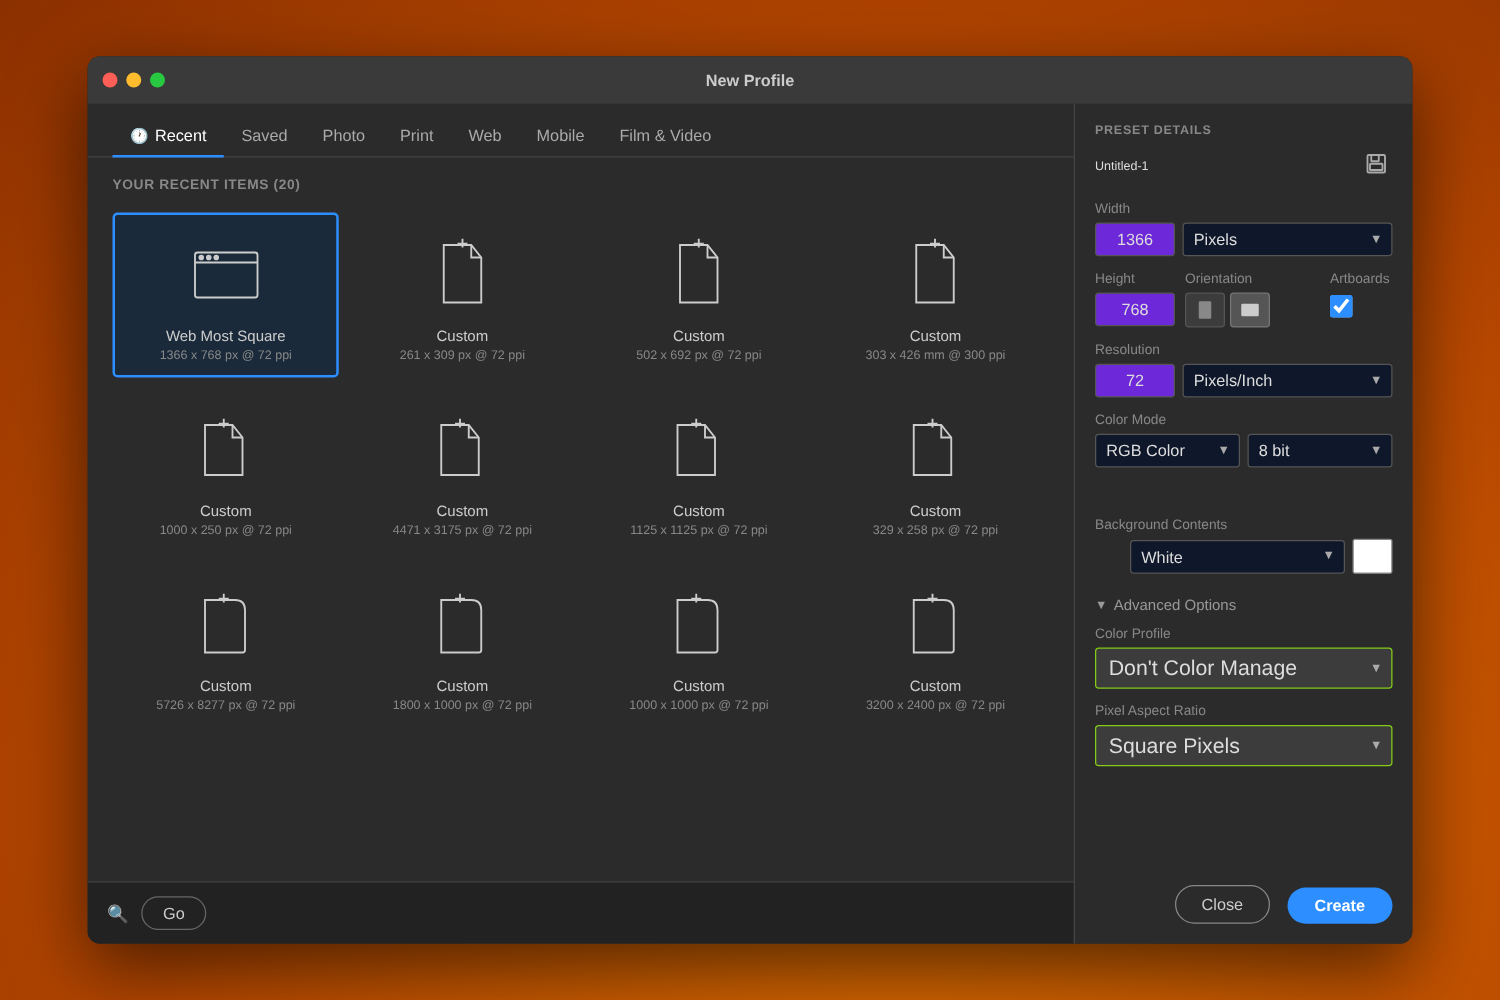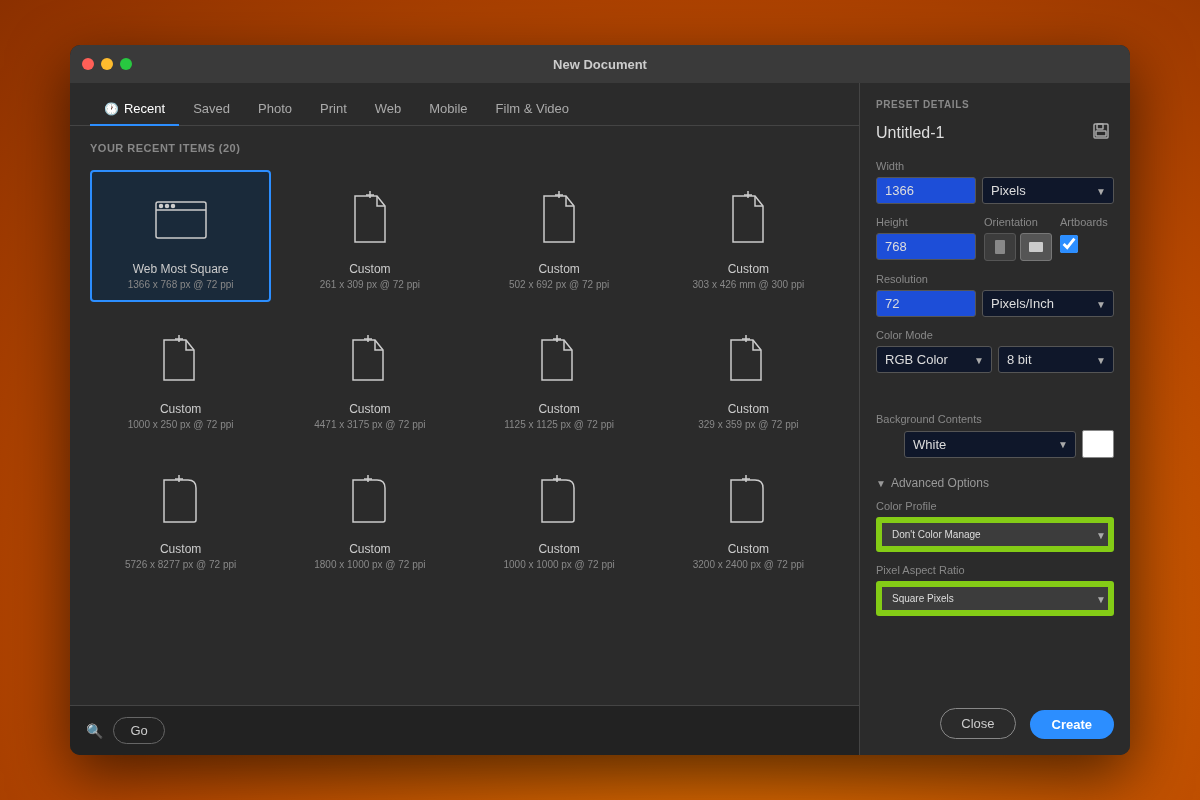--- a/index.html
+++ b/index.html
@@ -199,21 +199,21 @@
       margin-bottom: 10px;
     }
     .preset-name-row {
       display: flex;
       align-items: center;
       justify-content: space-between;
       margin-bottom: 14px;
     }
     .preset-name-field {
       color: #ddd;
-      font-size: 16px;
+      font-size: 10px;
       font-weight: 500;
     }
     .save-icon-btn {
       background: transparent;
       border: none;
       color: #aaa;
       cursor: pointer;
       font-size: 16px;
       padding: 2px 4px;
     }
@@ -223,28 +223,29 @@
     .field-label {
       color: #888;
       font-size: 11px;
       margin-bottom: 5px;
     }
     .field-input-row {
       display: flex;
       gap: 6px;
     }
     .field-input {
-      background: #1d4ed8;
+      background: #6d28d9;
       border: 1px solid #555;
       border-radius: 3px;
       color: #ddd;
       font-size: 13px;
       padding: 5px 8px;
-      width: 100px;
+      width: 64px;
       outline: none;
+      text-align: center;
     }
     .field-select {
       background: #0f172a;
       border: 1px solid #555;
       border-radius: 3px;
       color: #ddd;
       font-size: 13px;
       padding: 5px 8px;
       flex: 1;
       outline: none;
@@ -333,24 +334,24 @@
     .full-select-row {
       margin-bottom: 12px;
     }
     .full-select-wrap {
       position: relative;
       display: flex;
     }
     .full-select-wrap select {
       width: 100%;
       background: #3c3c3c;
-      border: 6px solid #84cc16;
+      border: 1px solid #84cc16;
       border-radius: 3px;
       color: #ddd;
-      font-size: 10px;
+      font-size: 17px;
       padding: 6px 28px 6px 10px;
       outline: none;
       appearance: none;
       -webkit-appearance: none;
       cursor: pointer;
     }
     .full-select-wrap .select-arrow {
       position: absolute;
       right: 8px;
       top: 50%;
@@ -395,21 +396,21 @@
 <body>
 
 <div class="window">
 
   <div class="titlebar">
     <div class="traffic-lights">
       <div class="traffic-light tl-red"></div>
       <div class="traffic-light tl-yellow"></div>
       <div class="traffic-light tl-green"></div>
     </div>
-    <span class="titlebar-title">New Document</span>
+    <span class="titlebar-title">New Profile</span>
   </div>
 
   <div class="content">
 
     <div class="left-panel">
 
       <div class="tabs">
         <div class="tab active">
           <span class="tab-icon">🕐</span>
           <span>Recent</span>
@@ -534,21 +535,21 @@
           <div class="preset-item">
             <div class="preset-icon">
               <svg viewBox="0 0 62 62" class="doc-icon-svg">
                 <path d="M14 12 L36 12 L44 22 L44 52 L14 52 Z" stroke="#ccc" stroke-width="1.5" fill="none"></path>
                 <path d="M36 12 L36 22 L44 22" stroke="#ccc" stroke-width="1.5" fill="none"></path>
                 <line x1="29" y1="7" x2="29" y2="14" stroke="#ccc" stroke-width="1.5"></line>
                 <line x1="25" y1="11" x2="33" y2="11" stroke="#ccc" stroke-width="1.5"></line>
               </svg>
             </div>
             <div class="preset-name">Custom</div>
-            <div class="preset-size">329 x 359 px @ 72 ppi</div>
+            <div class="preset-size">329 x 258 px @ 72 ppi</div>
           </div>
 
           <div class="preset-item">
             <div class="preset-icon">
               <svg viewBox="0 0 62 62" class="doc-icon-svg">
                 <path d="M14 12 L38 12 Q46 12 46 20 L46 52 Q46 54 44 54 L14 54 Z" stroke="#ccc" stroke-width="1.5" fill="none"></path>
                 <line x1="29" y1="7" x2="29" y2="14" stroke="#ccc" stroke-width="1.5"></line>
                 <line x1="25" y1="11" x2="33" y2="11" stroke="#ccc" stroke-width="1.5"></line>
               </svg>
             </div>
@@ -646,21 +647,21 @@
                 <rect x="4" y="2" width="10" height="14" rx="1" fill="#888"></rect>
               </svg>
             </button>
             <button class="orient-btn active" title="Landscape">
               <svg viewBox="0 0 18 18" fill="#aaa" stroke="none">
                 <rect x="2" y="4" width="14" height="10" rx="1" fill="#ccc"></rect>
               </svg>
             </button>
           </div>
         </div>
-        <div style="display:flex;flex-direction:column;">
+        <div style="display:flex;flex-direction:column;margin-left:40px;">
           <div class="field-label">Artboards</div>
           <input class="artboard-check" type="checkbox" checked="" style="">
         </div>
       </div>
 
       <div class="field-row">
         <div class="field-label">Resolution</div>
         <div class="field-input-row">
           <input class="field-input" type="text" value="72" style="">
           <div class="select-wrap">

